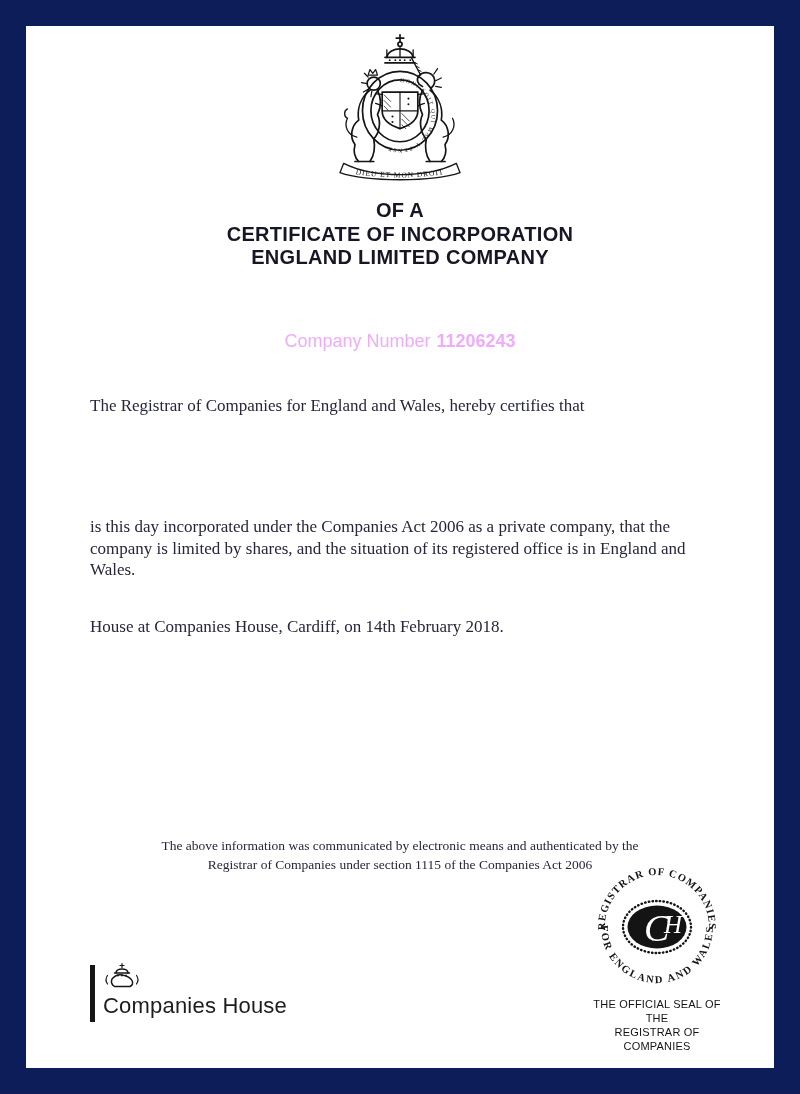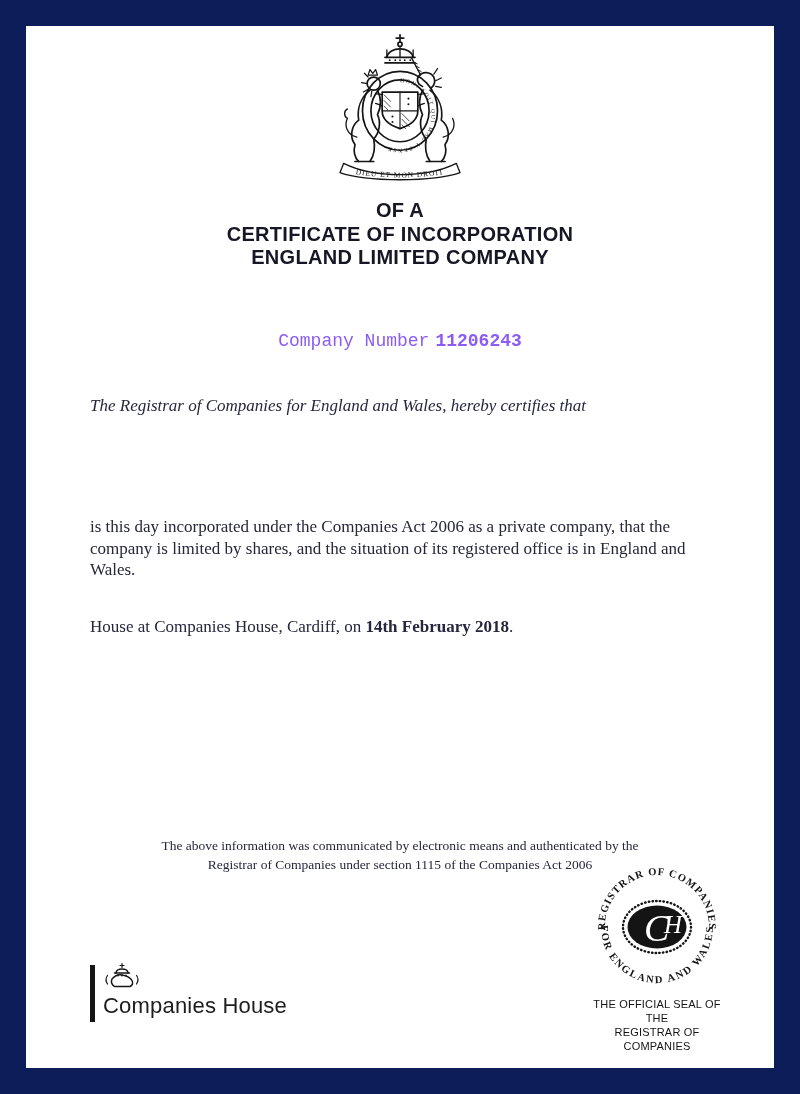--- a/index.html
+++ b/index.html
@@ -21,31 +21,30 @@
   }
   .title-block{
     position:absolute;top:199px;left:0;right:0;
     text-align:center;
     color:#161625;
     font-weight:bold;font-size:20px;line-height:23.5px;
     letter-spacing:0.3px;
   }
   .company-number{
     position:absolute;top:331px;left:0;right:0;
-    text-align:center;color:#8b5cf6;
+    text-align:center;color:#f0abfc;
     font-size:18px;
-    font-family:Liberation Mono, monospace;
   }
   .company-number .num{font-weight:bold;margin-left:6px;}
   .serif{font-family:"Liberation Serif",serif;color:#26263c;}
-  .certifies-line{position:absolute;top:396px;left:90px;right:70px;font-size:17px;font-style:italic;}
+  .certifies-line{position:absolute;top:396px;left:90px;right:70px;font-size:17px;}
   .company-name{position:absolute;top:438px;left:90px;right:70px;font-size:17px;letter-spacing:0.2px;}
   .incorporation-para{position:absolute;top:516px;left:90px;width:636px;font-size:17px;line-height:21.5px;}
   .given-line{position:absolute;top:617px;left:90px;right:70px;font-size:17px;}
-  .given-line .date{font-weight:bold;text-align:right;}
+  .given-line .date{font-weight:normal;text-align:right;}
   .footnote{
     position:absolute;top:824px;left:0;right:0;
     text-align:center;font-size:13.5px;line-height:19px;margin-top:12px;
   }
   .seal{
     position:absolute;left:582px;top:864px;width:150px;
     text-align:center;
   }
   .seal-caption{
     margin-top:1px;

